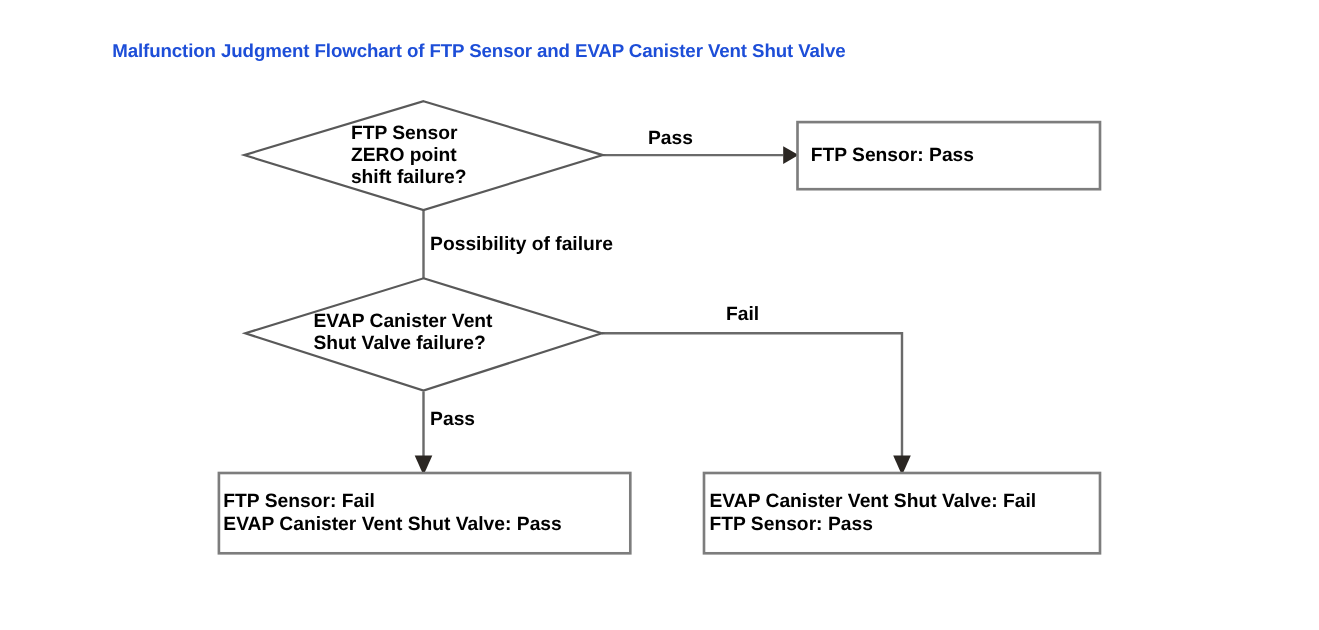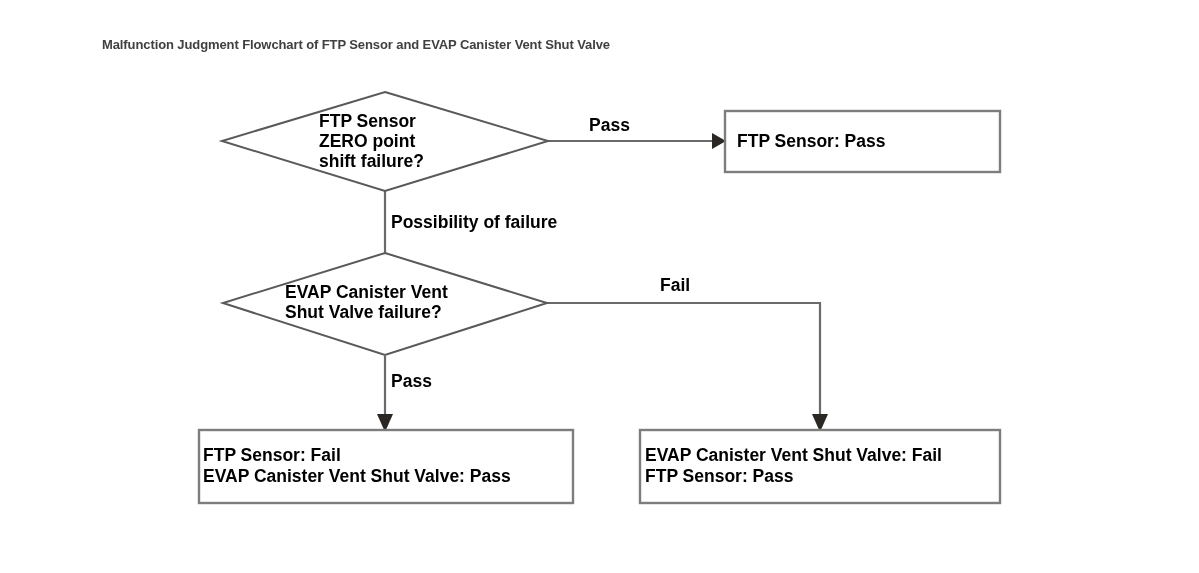--- a/index.html
+++ b/index.html
@@ -17,25 +17,25 @@
   #page {
     position: relative;
     width: 1199px;
     height: 573px;
     background: #ffffff;
   }
   #chart-title {
     position: absolute;
     left: 102px;
     top: 37px;
-    font-size: 13px;
+    font-size: 17px;
     font-weight: bold;
     letter-spacing: -0.1px;
     white-space: nowrap;
-    color: #404040;
+    color: #1d4ed8;
   }
   svg#flow {
     position: absolute;
     left: 0;
     top: 0;
     width: 1199px;
     height: 573px;
   }
   .node-shape {
     fill: #ffffff;

